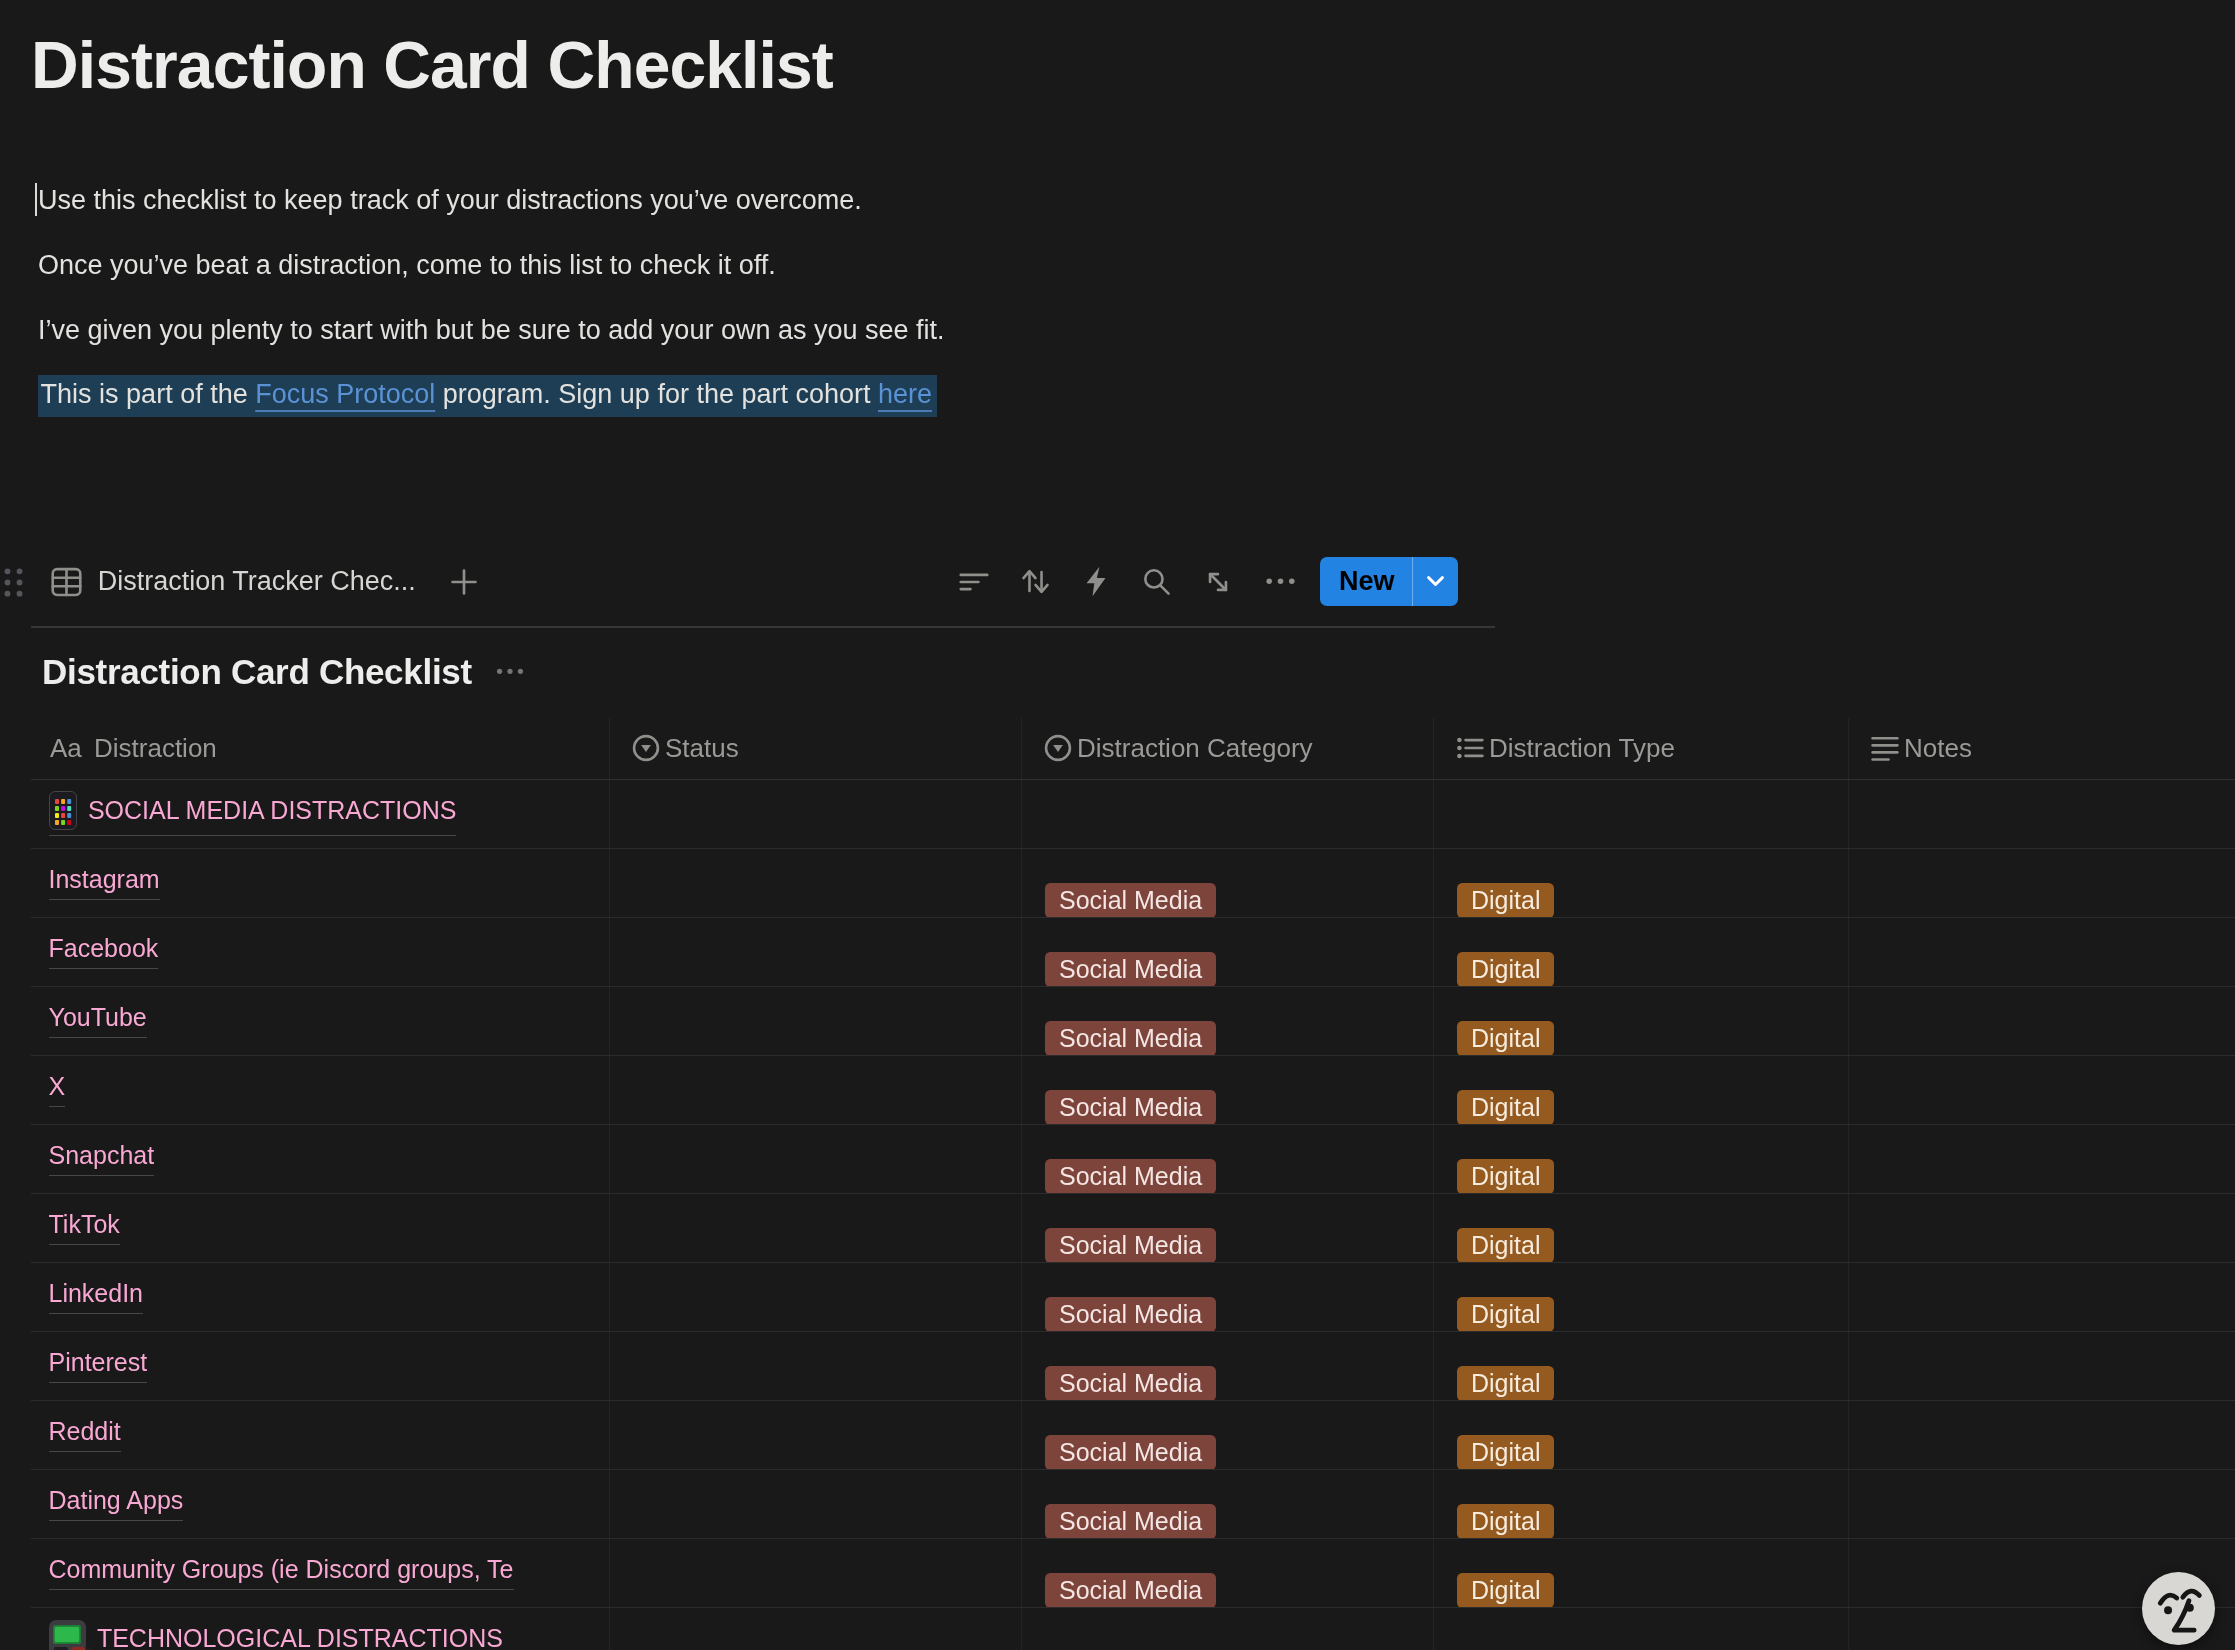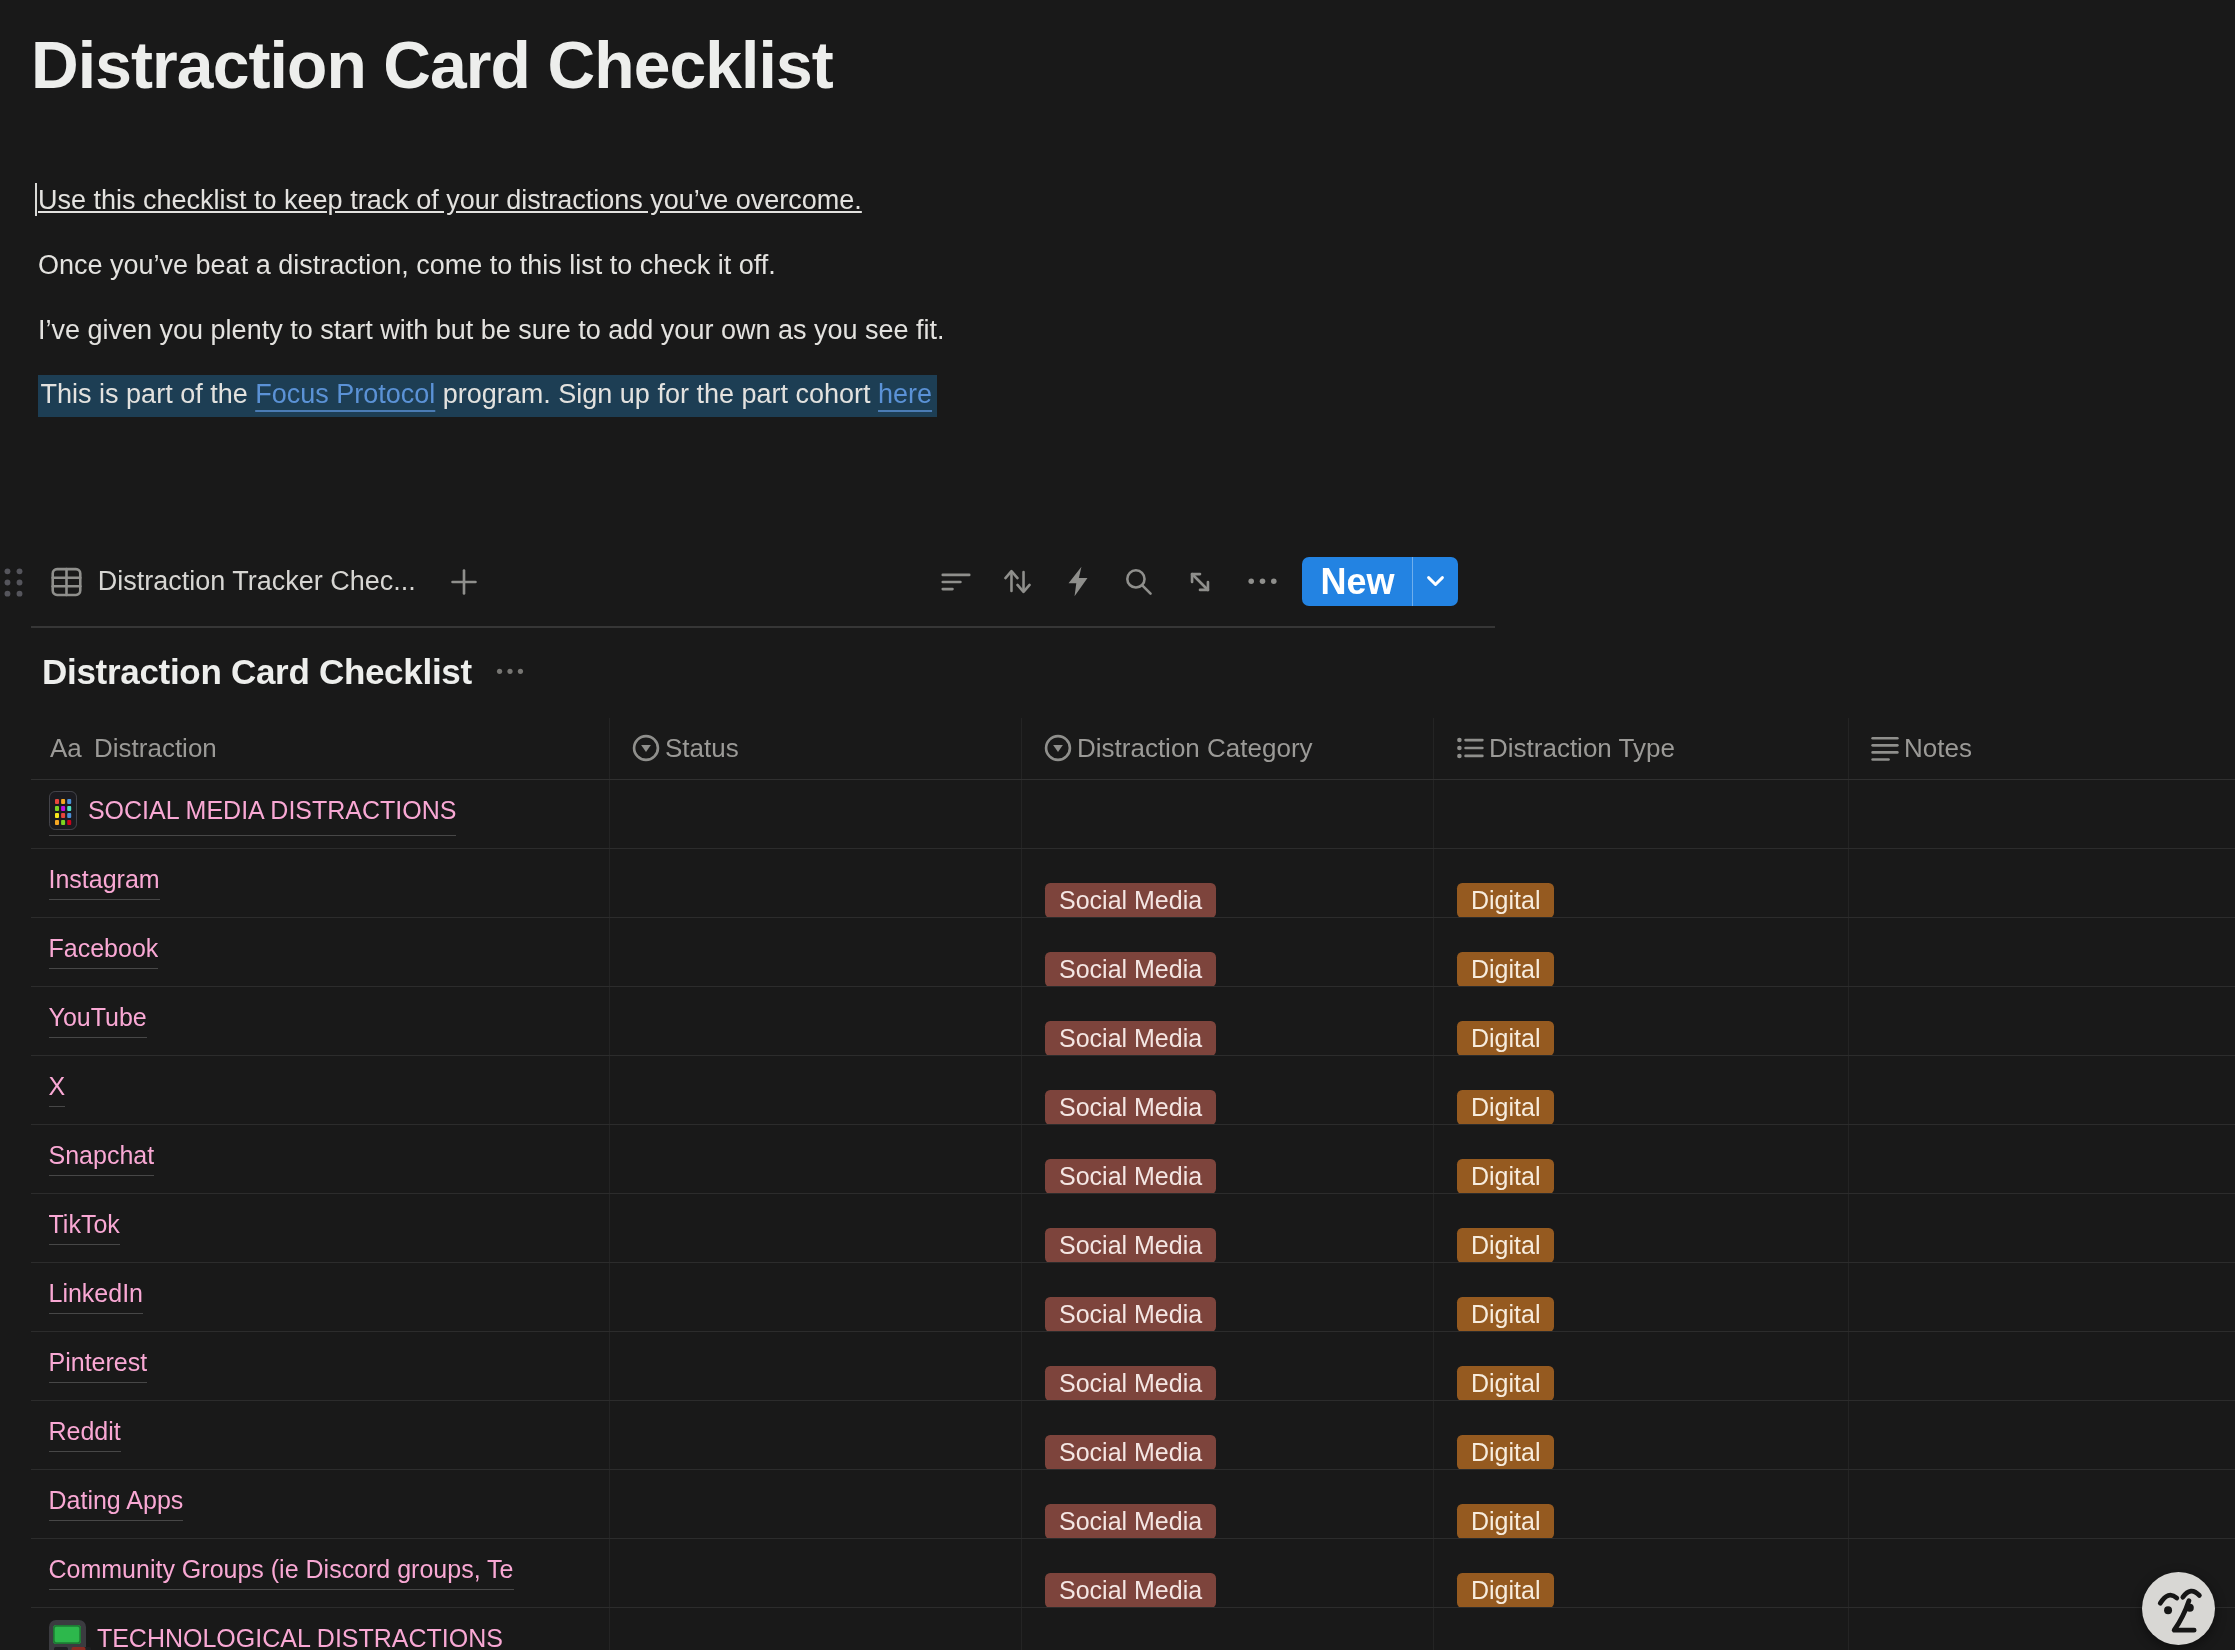--- a/index.html
+++ b/index.html
@@ -13,21 +13,21 @@
 
   
   h1.page-title{
     margin:24.5px 0 0 31px;font-size:66px;line-height:80px;font-weight:800;
     letter-spacing:-0.9px;color:#edeeec;
   }
   p.para{
     position:relative;margin:25px 0 0 38px;font-size:27px;line-height:40px;
     color:#e3e2df;max-width:1310px;
   }
-  p.para.first{margin-top:75px;text-decoration:underline;}
+  p.para.first{margin-top:75px;}
   .caret{position:absolute;left:-3.5px;top:3.5px;width:2.6px;height:33px;background:#d9d9d6;}
   .hl{background:var(--selection,#1d3e54);padding:4.4px 5.2px 7.9px 2.6px;}
   a.link{
     color:var(--link,#5b92d6);text-decoration:underline;
     text-decoration-thickness:1.7px;text-underline-offset:6.1px;
     text-decoration-color:rgba(91,146,214,.75);cursor:pointer;
   }
 
   
   .collection{margin-top:140px;position:relative;}
@@ -38,21 +38,21 @@
   .grid-ic{margin-left:51px;display:flex;align-items:center;}
   .view-title{margin-left:15.7px;font-size:27px;color:#d7d6d3;white-space:nowrap;}
   .plus-ic{margin-left:33px;display:flex;align-items:center;cursor:pointer;}
   .tb-spacer{flex:1;}
   .tb-icons{display:flex;align-items:center;gap:31px;margin-right:23px;}
   .tb-icons .icbtn{display:flex;align-items:center;cursor:pointer;}
   .new-btn{
     height:49px;border-radius:7px;background:var(--accent,#2383e2);
     display:flex;align-items:center;cursor:pointer;overflow:hidden;
   }
-  .new-label{padding:0 17.5px 0 19px;font-size:36px;font-weight:700;color:#ffffff;}
+  .new-label{padding:0 17.5px 0 19px;font-size:27px;font-weight:700;color:#000000;}
   .new-divider{width:0.9px;align-self:stretch;background:rgba(255,255,255,.35);}
   .new-chev{width:45px;display:flex;align-items:center;justify-content:center;align-self:stretch;}
   .tb-divider{margin:17.5px 0 0 31px;width:1464px;height:1.7px;background:rgba(255,255,255,.13);}
 
   
   .db-title-row{margin:23px 0 0 42px;display:flex;align-items:center;gap:23px;height:42px;}
   .db-title{font-size:35px;font-weight:700;color:#edeeec;letter-spacing:-0.3px;}
   .db-more{display:flex;align-items:center;cursor:pointer;}
 
   

